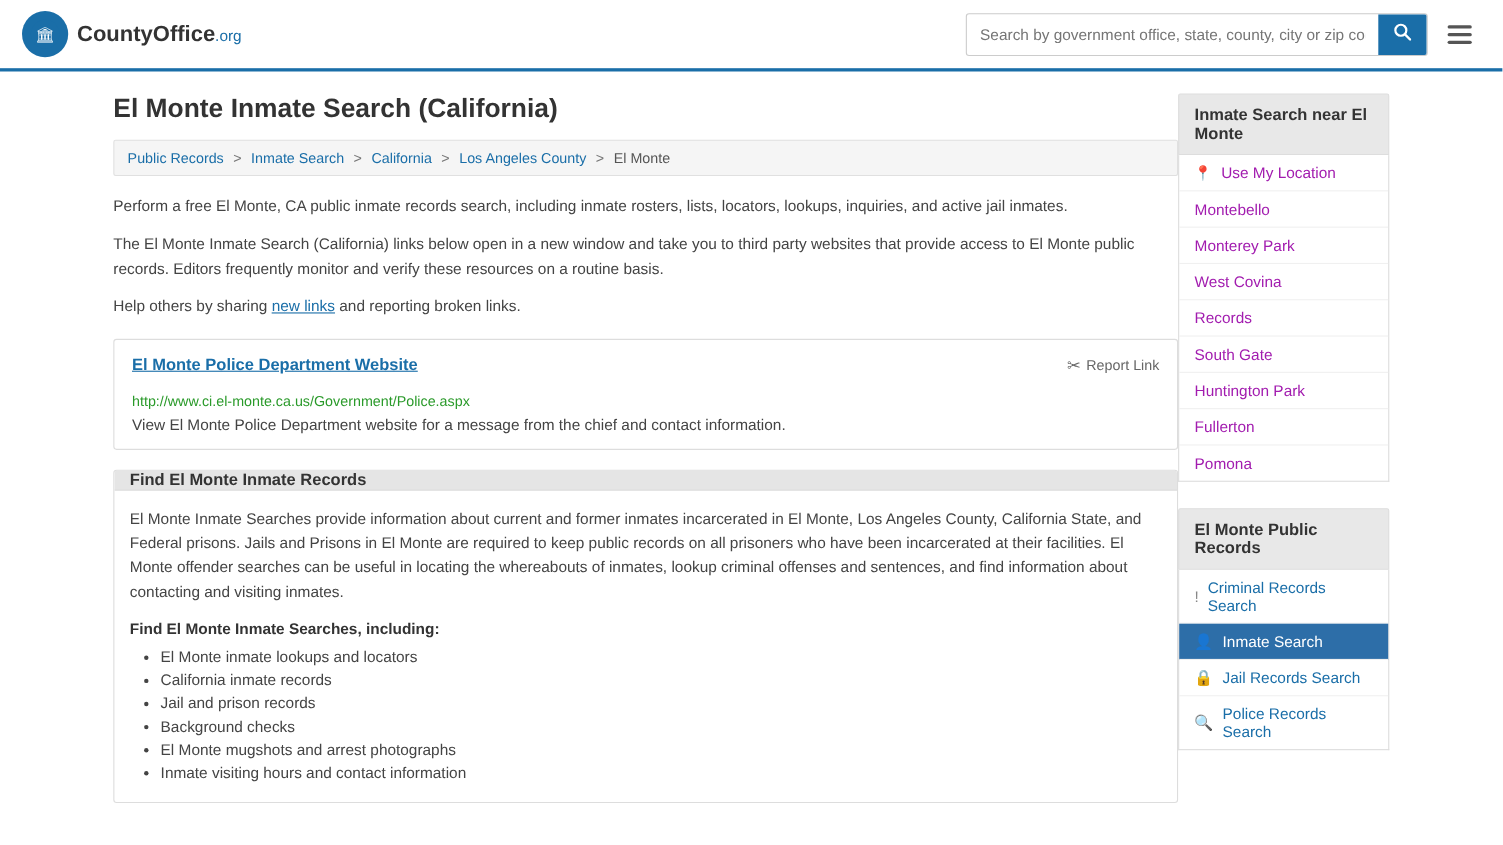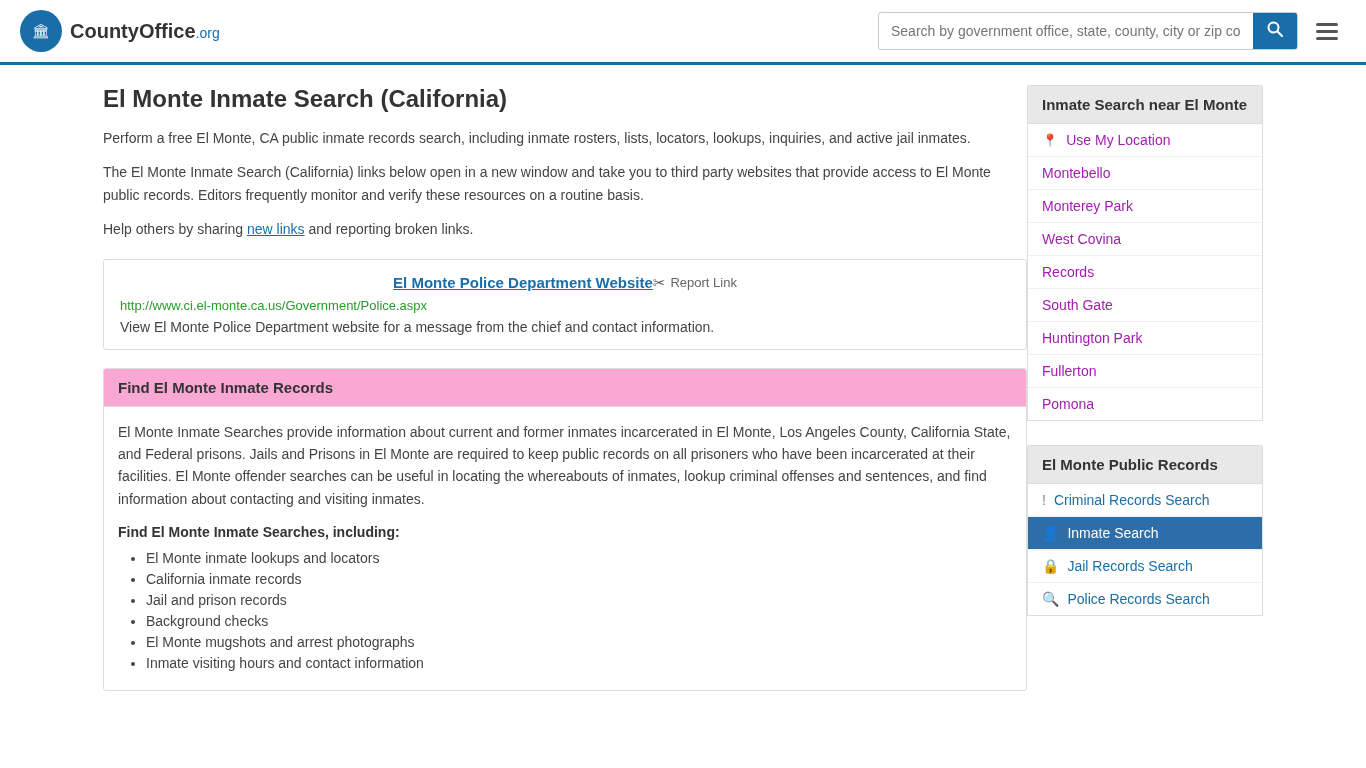--- a/index.html
+++ b/index.html
@@ -82,21 +82,21 @@
     .main-container {
       max-width: 1200px;
       margin: 0 auto;
       padding: 20px 20px;
       display: flex;
     }
     .content-area {
       flex: 1;
     }
     .sidebar {
-      width: 236px;
+      width: 192px;
       flex-shrink: 0;
     }
 
     
     .page-title {
       font-size: 24px;
       font-weight: bold;
       color: #333;
       margin-bottom: 14px;
     }
@@ -135,23 +135,23 @@
     
     .link-card {
       border: 1px solid #ddd;
       border-radius: 3px;
       padding: 14px 16px;
       margin: 18px 0;
       background: #fff;
     }
     .link-card-header {
       display: flex;
-      justify-content: center;
-      align-items: center;
-      margin-bottom: 6px;
+      justify-content: space-between;
+      align-items: center;
+      margin-bottom: 16px;
     }
     .link-card-title {
       font-size: 15px;
       font-weight: bold;
       color: #1a6ea8;
       text-decoration: underline;
       cursor: pointer;
     }
     .report-link {
       display: flex;
@@ -175,23 +175,23 @@
     }
 
     
     .section-box {
       border: 1px solid #ddd;
       border-radius: 3px;
       overflow: hidden;
       margin-top: 16px;
     }
     .section-box-title {
-      background: #f9a8d4;
+      background: #e5e5e5;
       border-bottom: 1px solid #ddd;
-      padding: 10px 14px;
+      padding: 0 14px;
       font-size: 15px;
       font-weight: bold;
       color: #333;
     }
     .section-box-body {
       padding: 14px;
     }
     .section-body-text {
       font-size: 14px;
       color: #444;
@@ -306,20 +306,31 @@
         <span></span>
     </button>
   </div>
 </header>
 
 <div class="main-container">
 
   <div class="content-area">
     <h1 class="page-title">El Monte Inmate Search (California)</h1>
 
+    <div class="breadcrumb">
+      <a href="#">Public Records</a>
+      <span class="sep">&gt;</span>
+      <a href="#">Inmate Search</a>
+      <span class="sep">&gt;</span>
+      <a href="#">California</a>
+      <span class="sep">&gt;</span>
+      <a href="#">Los Angeles County</a>
+      <span class="sep">&gt;</span>
+      <span>El Monte</span>
+    </div>
 
     <p class="body-text">Perform a free El Monte, CA public inmate records search, including inmate rosters, lists, locators, lookups, inquiries, and active jail inmates.</p>
     <p class="body-text">The El Monte Inmate Search (California) links below open in a new window and take you to third party websites that provide access to El Monte public records. Editors frequently monitor and verify these resources on a routine basis.</p>
     <p class="body-text">
       <span>Help others by sharing </span><a href="#">new links</a><span> and reporting broken links.</span>
     </p>
 
     <div class="link-card">
       <div class="link-card-header">
         <a href="#" class="link-card-title">El Monte Police Department Website</a>

